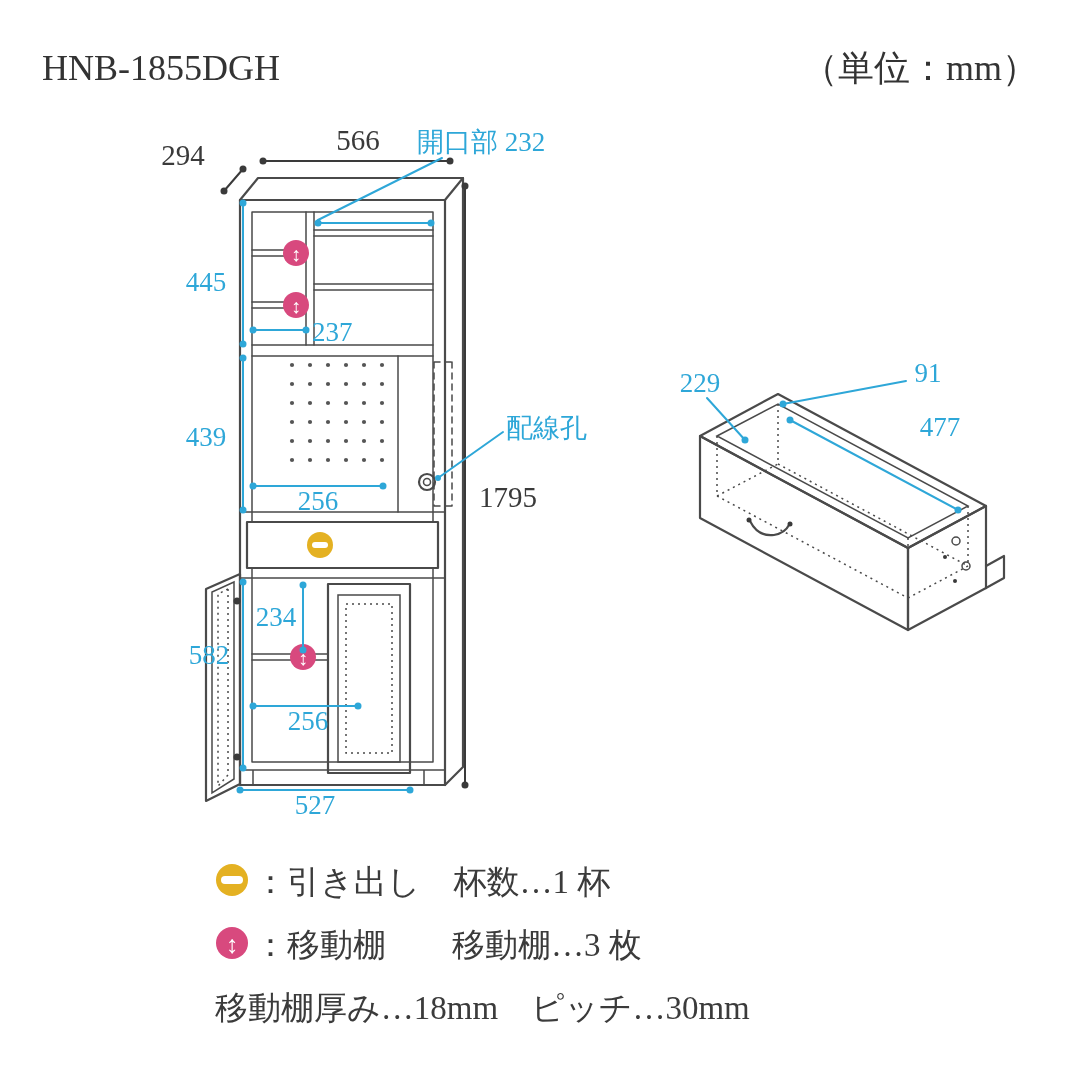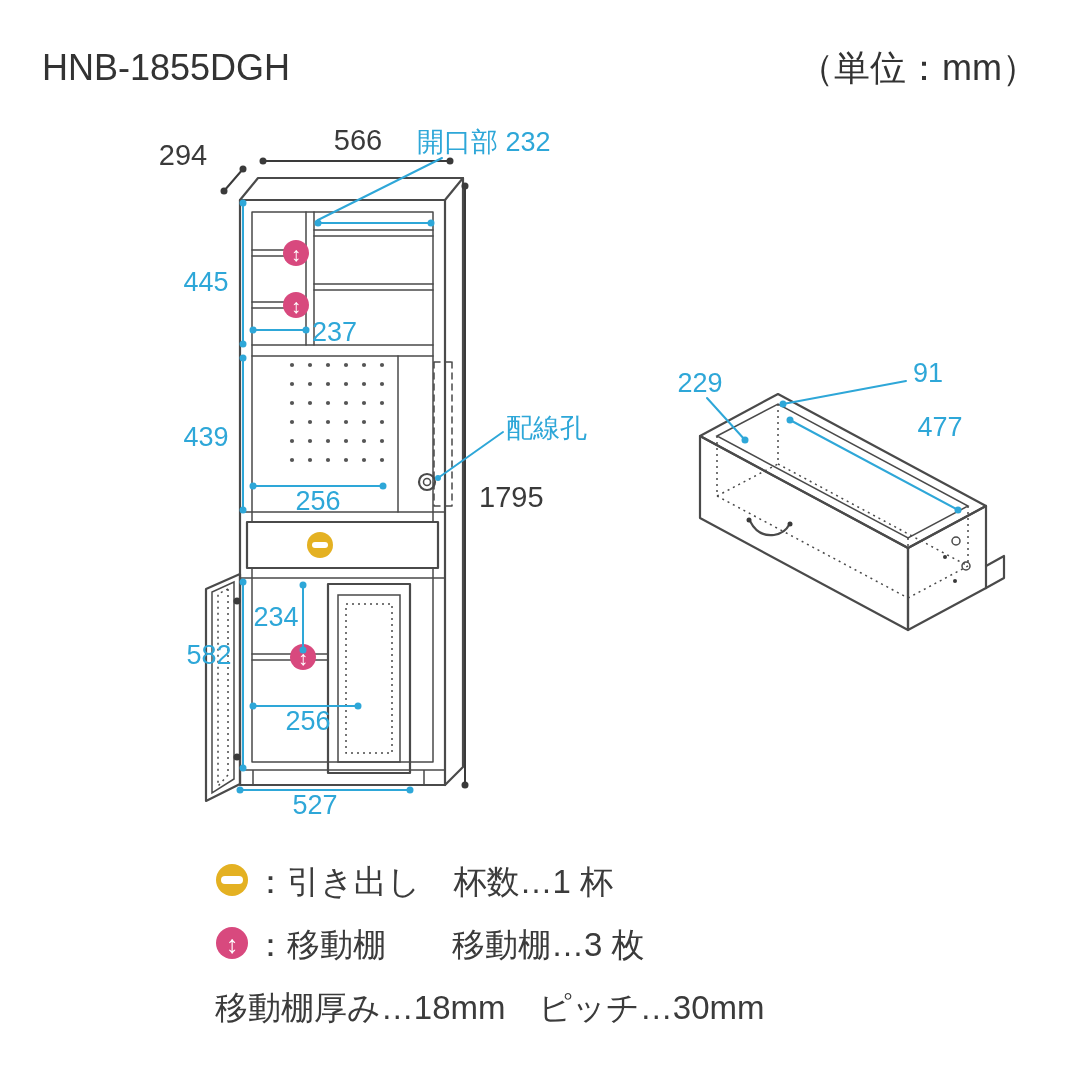--- a/index.html
+++ b/index.html
@@ -1,17 +1,17 @@
 <!DOCTYPE html>
 <html><head>
 <meta charset="utf-8">
 <style>
   html,body{margin:0;padding:0;background:#ffffff;}
   #stage{position:relative;width:1080px;height:1079px;background:#ffffff;overflow:hidden;
-         font-family:Liberation Sans, sans-serif;}
+         font-family:Liberation Serif, serif;}
   svg{position:absolute;left:0;top:0;}
   .ln    {stroke:#4a4a4a;stroke-width:2.2;fill:none;stroke-linecap:round;stroke-linejoin:round;}
   .lnf   {stroke:#4a4a4a;stroke-width:2.2;fill:#ffffff;stroke-linejoin:round;}
   .lnthin{stroke:#4a4a4a;stroke-width:1.5;fill:none;stroke-linecap:round;}
   .dotted{stroke:#4a4a4a;stroke-width:1.5;fill:none;stroke-dasharray:2 4;}
   .dashed{stroke-dasharray:6 5;}
   .dim   {stroke:#2ea7d8;stroke-width:2;fill:none;stroke-linecap:round;}
   .dot   {fill:#2ea7d8;}
   .bdot  {fill:#3a3a3a;}
   .dimtxt{fill:#2ea7d8;font-size:27px;}

